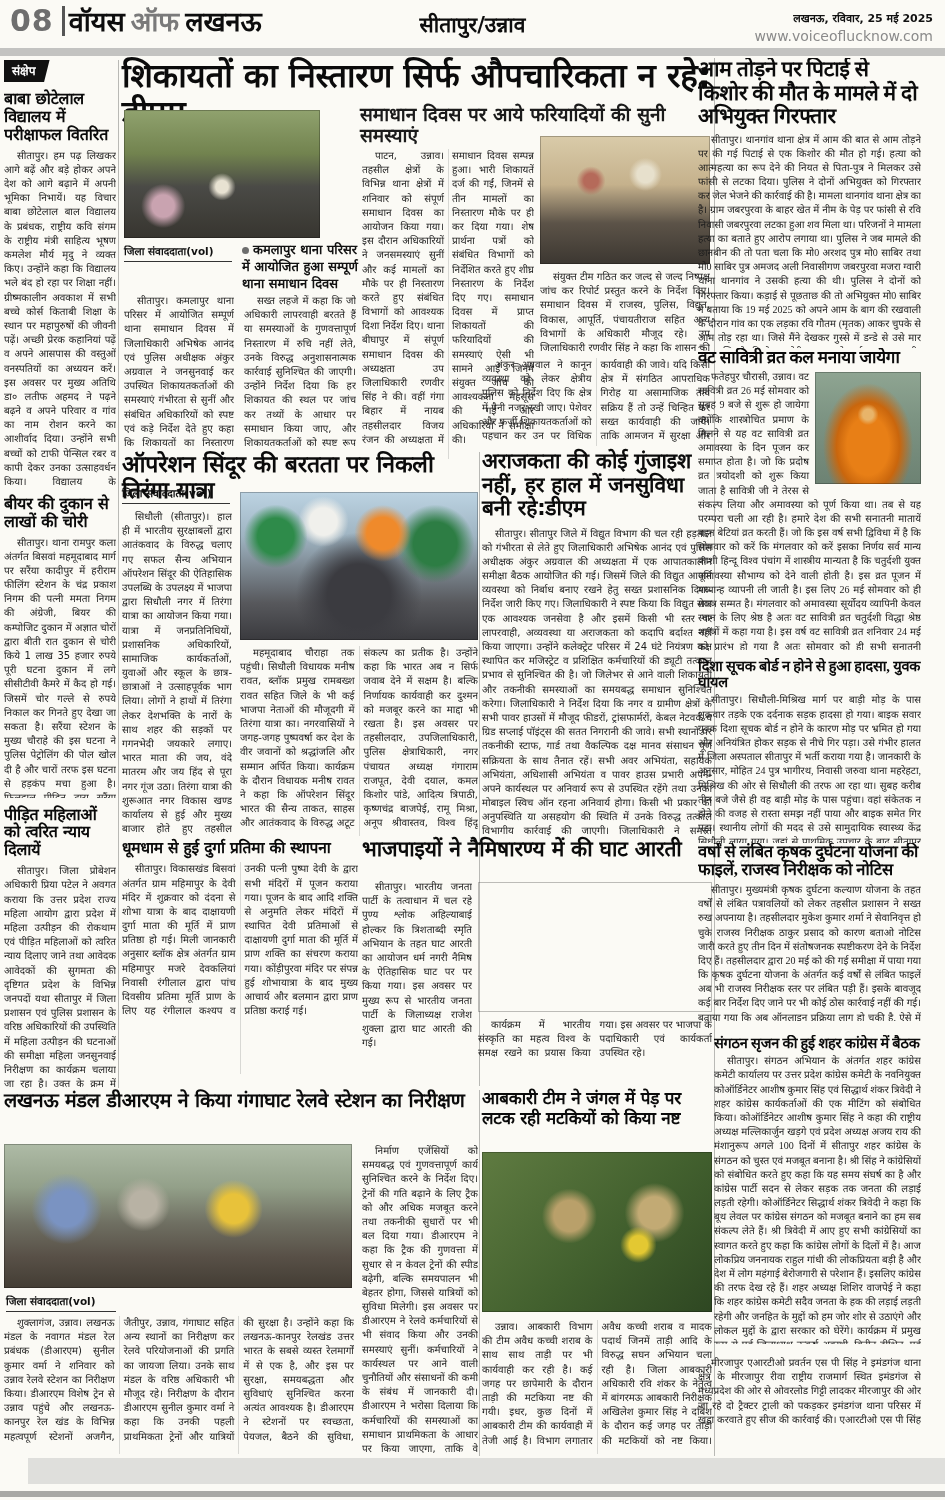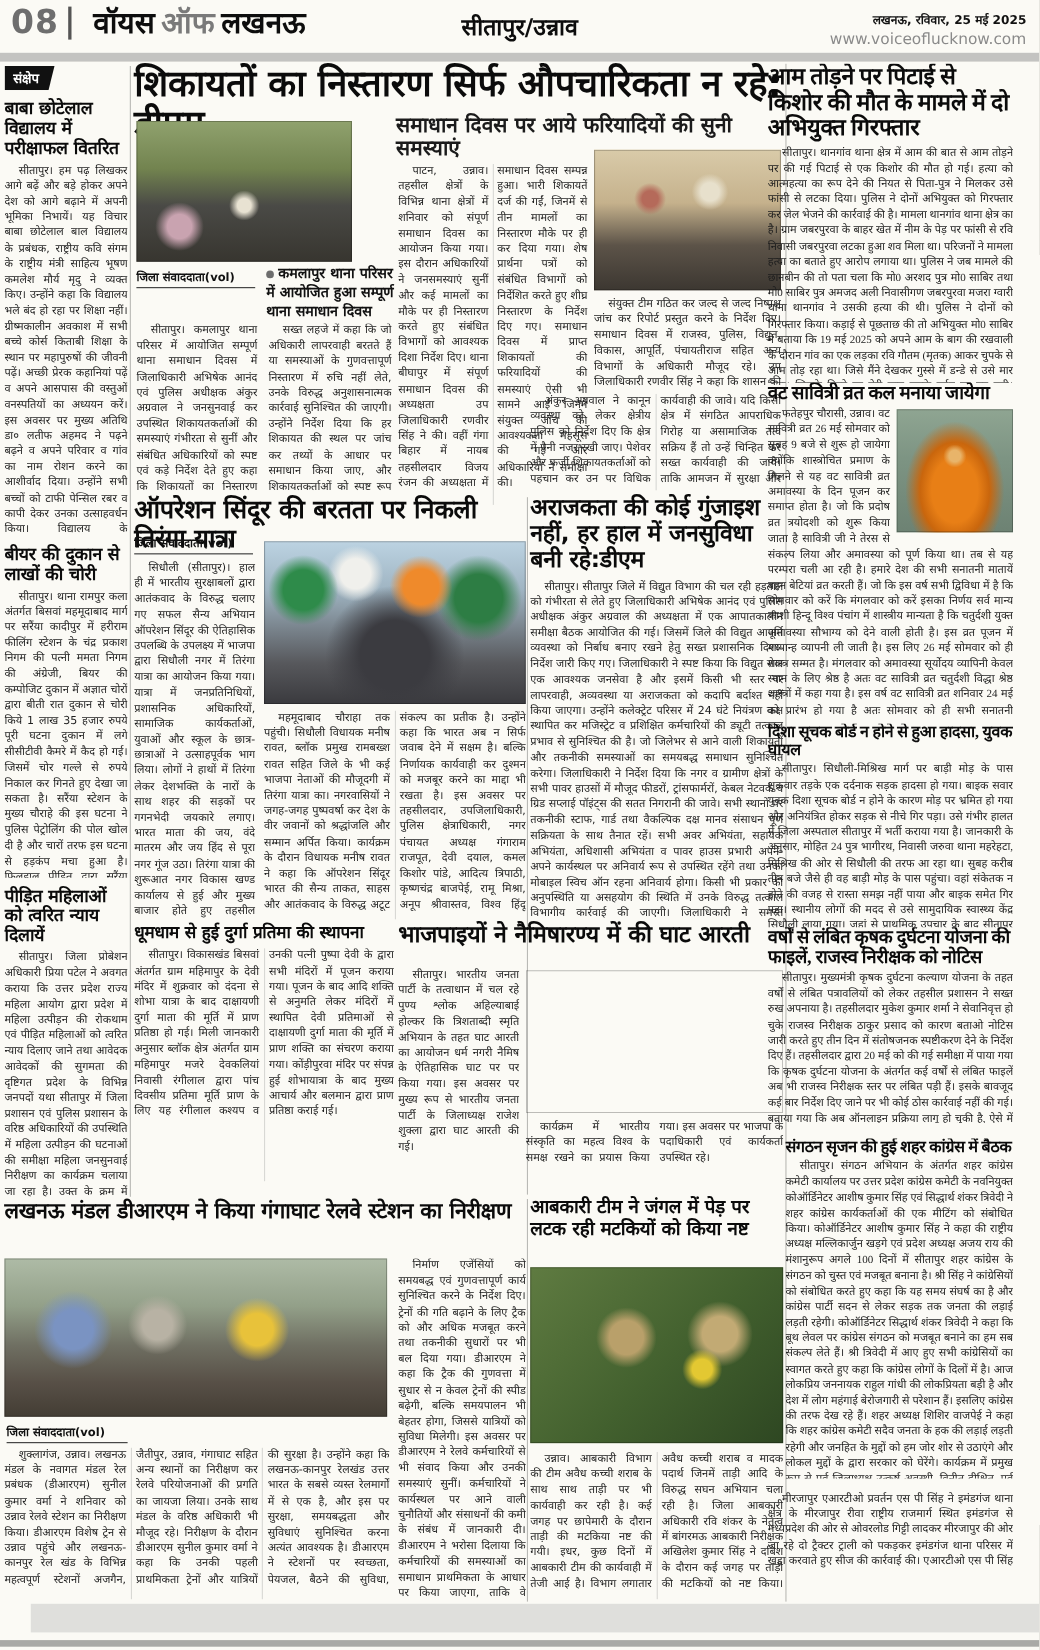--- a/index.html
+++ b/index.html
@@ -1,20 +1,20 @@
 <!DOCTYPE html>
 <html lang="hi"><head>
 <meta charset="utf-8">
 <style>
   html,body{margin:0;padding:0;background:#d8d6d0;}
   .page{position:relative;width:945px;height:1500px;margin:0 auto;background:#fbfaf5;
         font-family:"DejaVu Sans","Liberation Sans",sans-serif;color:#1b1b1b;overflow:hidden;}
   
   .masthead{position:absolute;top:0;left:0;width:945px;height:46px;}
-  .mh-left{position:absolute;left:10px;top:6px;display:flex;align-items:center;gap:20px;justify-content:flex-end;}
+  .mh-left{position:absolute;left:10px;top:6px;display:flex;align-items:center;gap:4px;justify-content:flex-end;}
   .mh-pageno{font-size:30px;font-weight:800;color:#6e6e6e;letter-spacing:1px;border-right:3px solid #555;
              padding-right:8px;line-height:1;}
   .mh-name{font-size:27px;font-weight:800;color:#0d0d0d;line-height:1;}
   .mh-name .w2{color:#7a7a7a;margin:0 6px;}
   .mh-section{position:absolute;left:0;right:0;top:10px;text-align:center;font-size:21px;font-weight:800;color:#0d0d0d;}
   .mh-right{position:absolute;right:12px;top:10px;text-align:right;}
   .mh-date{font-size:11px;font-weight:700;color:#111;}
   .mh-site{font-size:14px;color:#8a8a8a;margin-top:3px;}
   .mh-rule{position:absolute;top:48px;left:0;width:945px;height:8px;background:#c3c3c1;}
   

